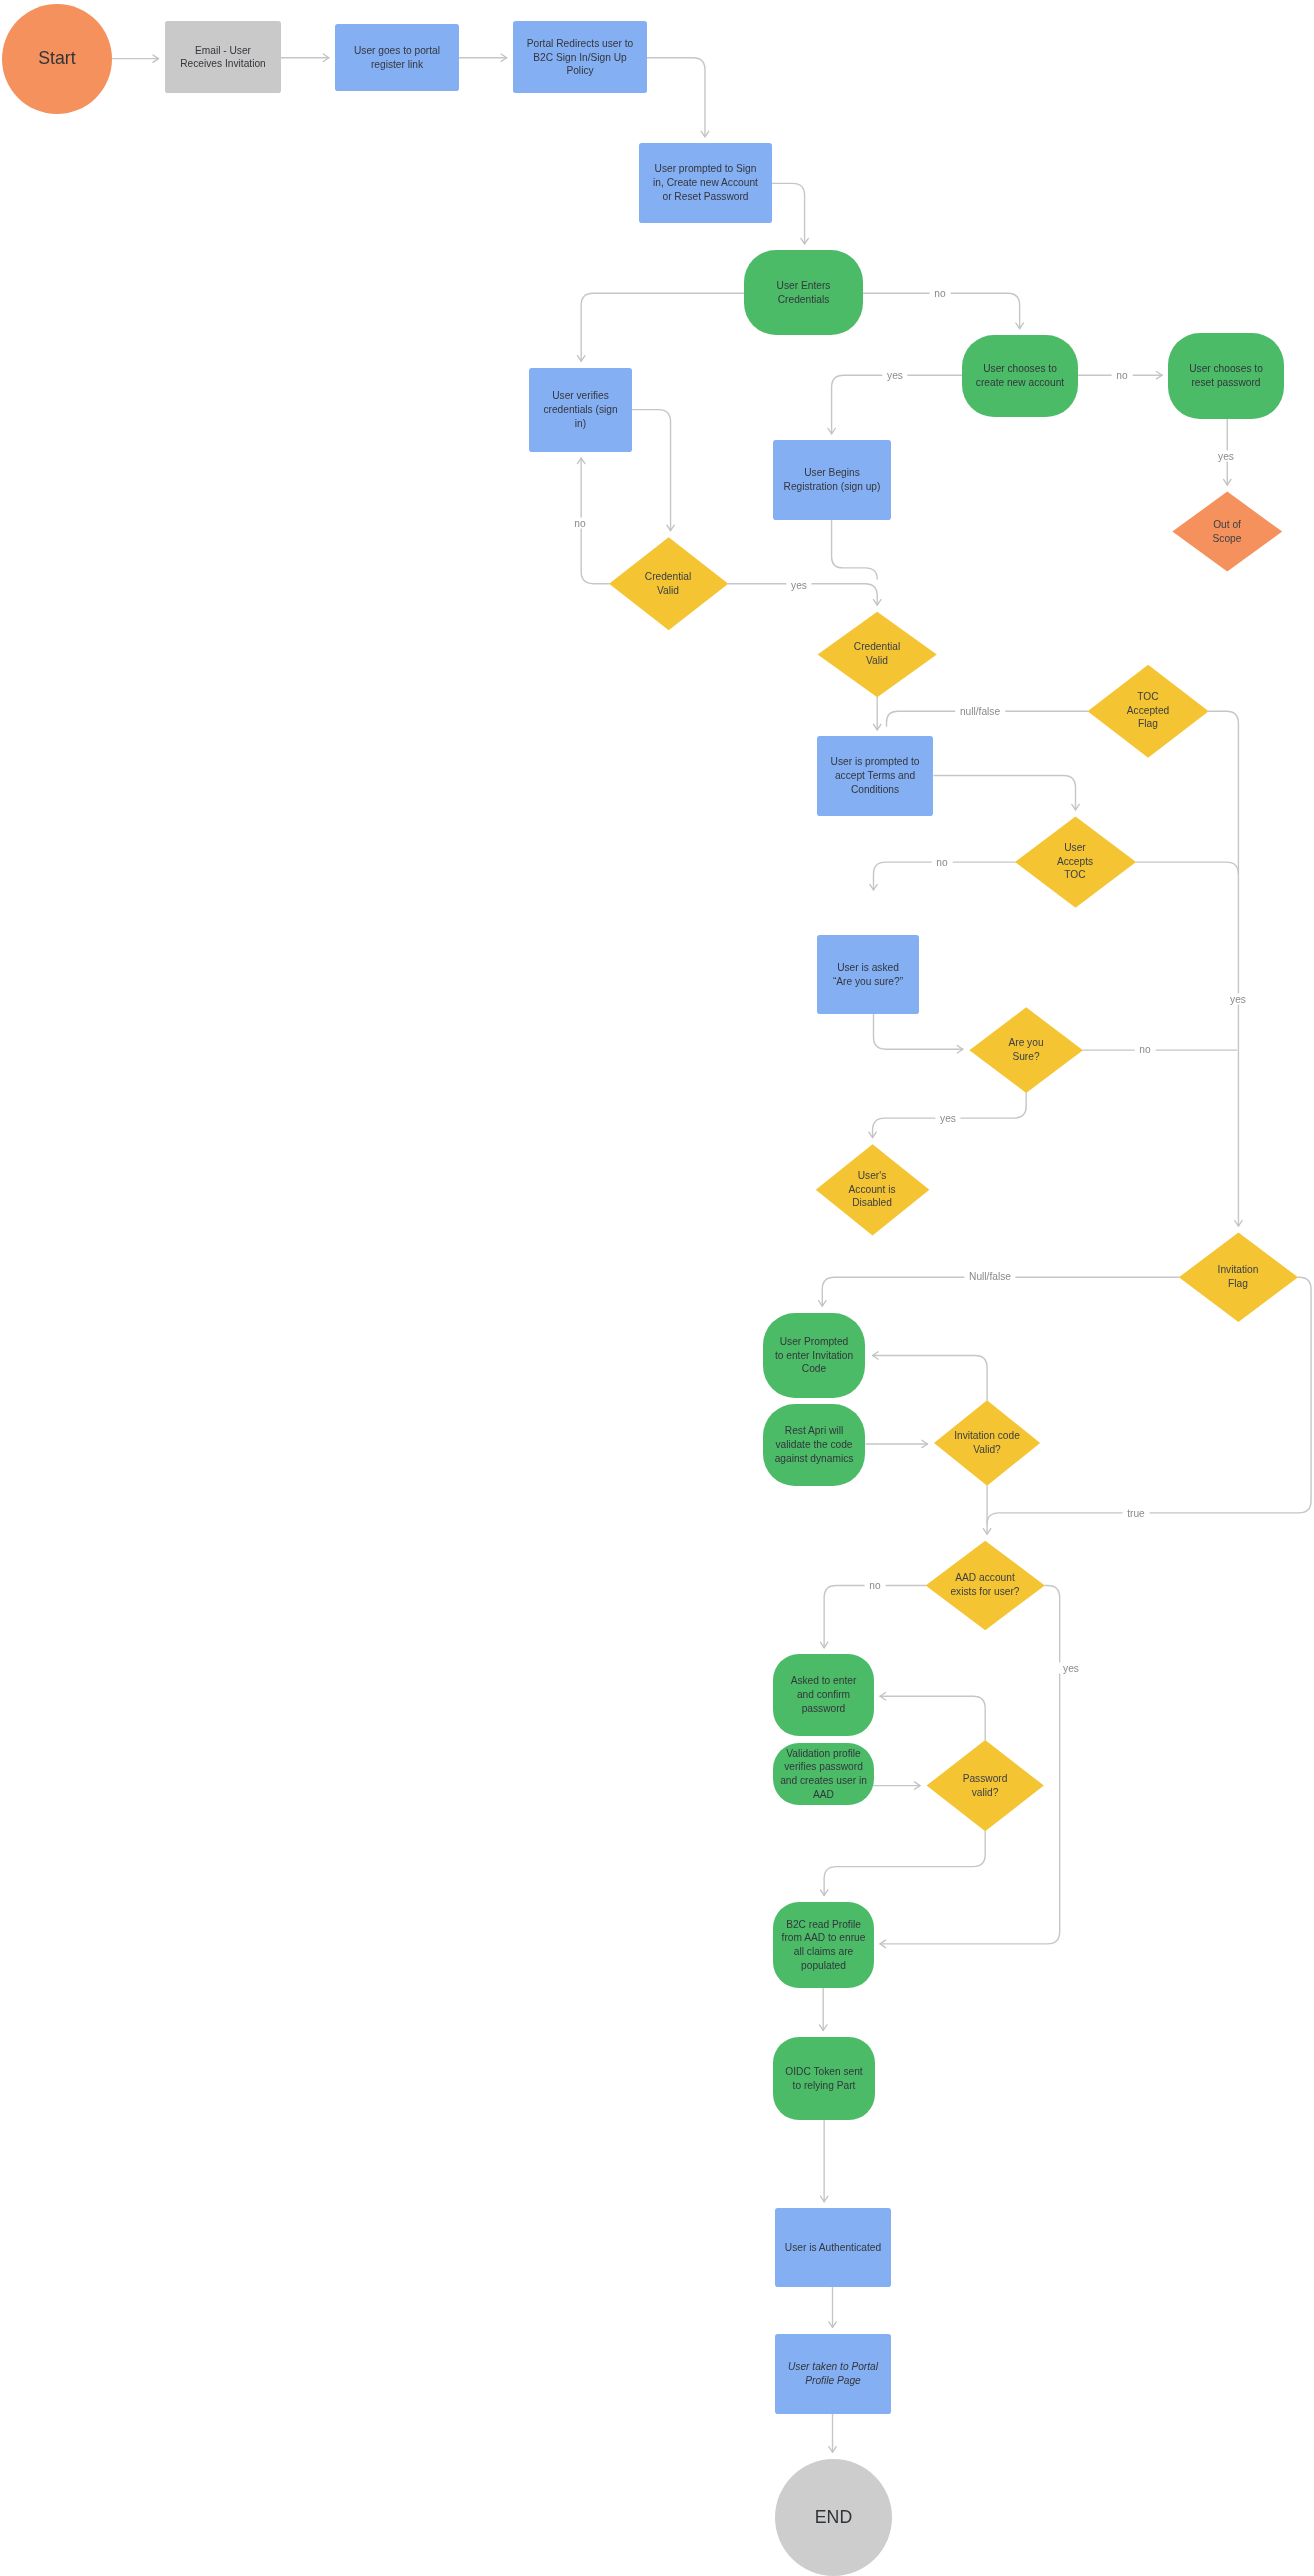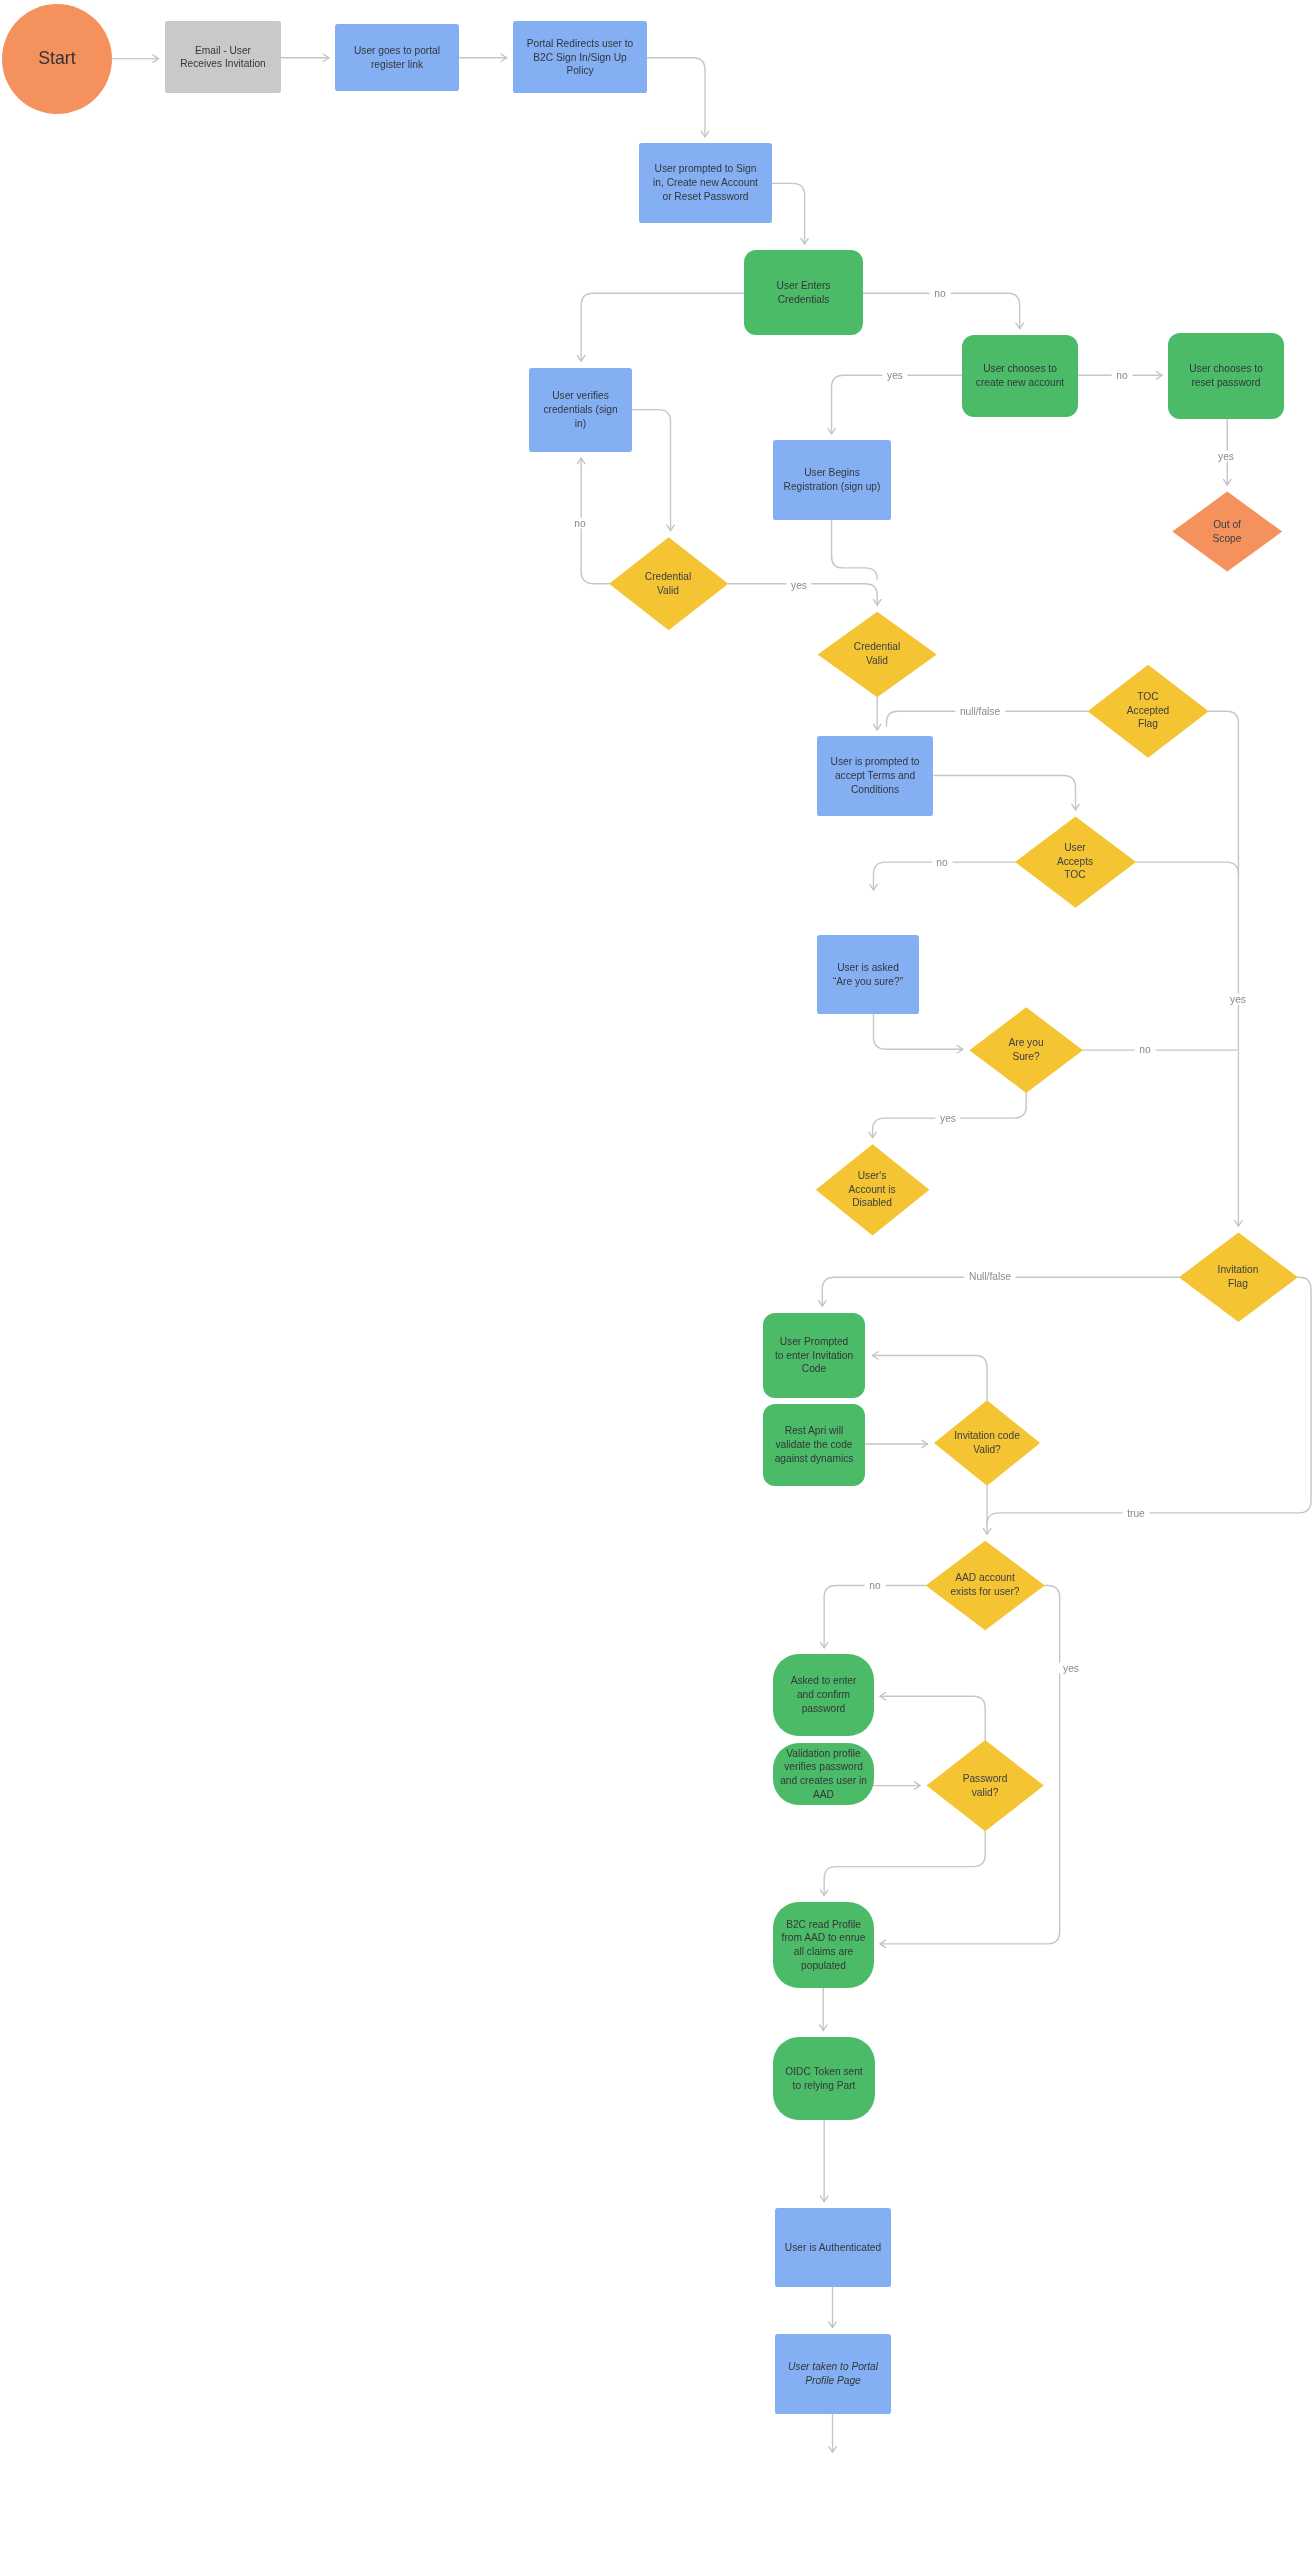--- a/index.html
+++ b/index.html
@@ -20,21 +20,21 @@
     text-align:center;
     font-size:10.2px;
     line-height:1.34;
     color:#33363b;
     box-sizing:border-box;
     padding:5.6px 9.3px;
   }
   .rect{border-radius:2.8px;}
   .blue{background:#85aff3;}
   .gray{background:#c9c9c9;}
-  .rounded{background:#4cbb68;border-radius:12px;}
+  .rounded{background:#4cbb68;border-radius:32px;}
   .circle{border-radius:50%;font-size:17.7px;color:#30343a;}
   .start{background:#f5915c;}
   .endc{background:#cdcdcd;}
   .dlabel{
     position:absolute;
     transform:translate(-50%,-50%);
     text-align:center;
     font-size:10.2px;
     line-height:1.34;
     color:#3d4046;
@@ -167,20 +167,23 @@
     </div>
   <div class="node rounded" style="left:773px;top:2037px;width:102px;height:83px;border-radius:26px;align-items:center;">
       <span>OIDC Token sent to relying Part</span>
     </div>
   <div class="node rect blue" style="left:775px;top:2208px;width:116px;height:79px;">
       <span>User is Authenticated</span>
     </div>
   <div class="node rect blue" style="left:775px;top:2334px;width:116px;height:80px;font-style:italic;">
       <span>User taken to Portal Profile Page</span>
     </div>
+  <div class="node circle endc" style="left:775px;top:2459px;width:117px;height:117px;">
+      <span>END</span>
+    </div>
 
   <div class="dlabel" style="left:1227px;top:532px;width:47px;">Out of Scope</div>
   <div class="dlabel" style="left:668px;top:584px;width:65px;">Credential Valid</div>
   <div class="dlabel" style="left:877px;top:654px;width:65px;">Credential Valid</div>
   <div class="dlabel" style="left:1148px;top:711px;width:61px;">TOC Accepted Flag</div>
   <div class="dlabel" style="left:1075px;top:862px;width:54px;">User Accepts TOC</div>
   <div class="dlabel" style="left:1026px;top:1050px;width:52px;">Are you Sure?</div>
   <div class="dlabel" style="left:872px;top:1190px;width:67px;">User's Account is Disabled</div>
   <div class="dlabel" style="left:1238px;top:1277px;width:60px;">Invitation Flag</div>
   <div class="dlabel" style="left:987px;top:1443px;width:73px;">Invitation code Valid?</div>

